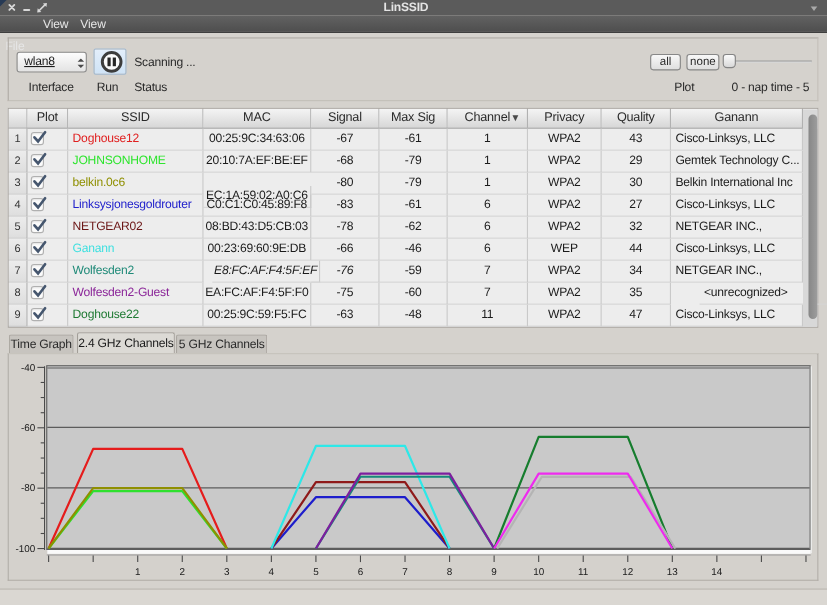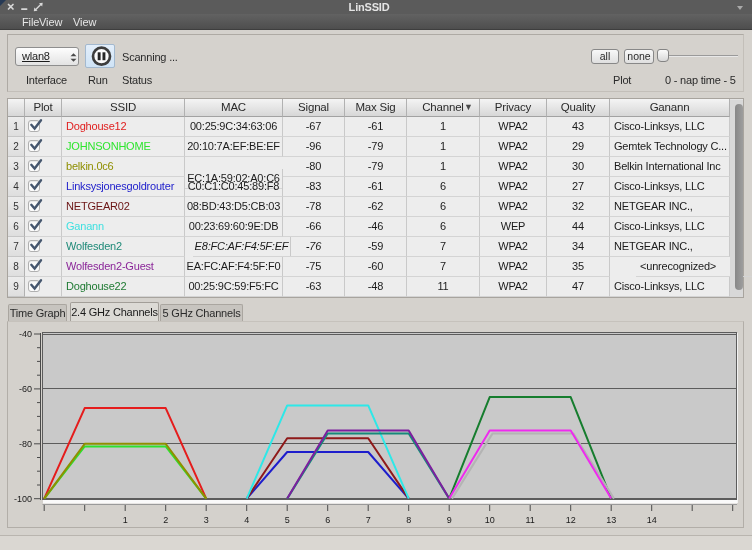--- a/index.html
+++ b/index.html
@@ -46,21 +46,21 @@
   <div class="abs" id="corner"></div>
   <svg class="abs" style="left:7px;top:2px" width="40" height="10" viewBox="0 0 40 10">
     <path d="M1.5 2.5 L6 7 M6 2.5 L1.5 7" stroke="#d8d8d8" stroke-width="1.7" stroke-linecap="round"></path>
     <rect x="14" y="6.2" width="6.5" height="1.8" fill="#d8d8d8" rx="0.9"></rect>
     <path d="M28 8.2 L34.5 1.8" stroke="#d8d8d8" stroke-width="1.5"></path>
     <path d="M26.8 9.3 L27.3 5.6 L30.5 8.8 Z" fill="#d8d8d8"></path>
     <path d="M35.7 0.7 L35.2 4.4 L32 1.2 Z" fill="#d8d8d8"></path>
   </svg>
   <div class="abs" style="left:737px;top:6px;width:0;height:0;border-left:3.5px solid transparent;border-right:3.5px solid transparent;border-top:4.5px solid #a9a9a9;"></div>
   <div class="abs" id="menubar"></div>
-  <div class="abs menuitem" style="left:22px;">File</div>
+  <div class="abs menuitem" style="left:5px;margin-top:20px;">File</div>
   <div class="abs menuitem" style="left:39px;">View</div>
   <div class="abs menuitem" style="left:73px;">View</div>
 
   <div class="abs" id="toolframe"></div>
   <div class="abs" id="combo">wlan8</div>
   <svg class="abs" style="left:70px;top:53px" width="7" height="9" viewBox="0 0 7 9">
     <path d="M0.5 3.2 L3.5 0.2 L6.5 3.2 Z" fill="#4a4a4a"></path>
     <path d="M0.5 5.8 L3.5 8.8 L6.5 5.8 Z" fill="#4a4a4a"></path>
   </svg>
   <div class="abs tlabel" style="left:26px;top:74px;">Interface</div>
@@ -110,21 +110,21 @@
   <div class="cell" style="left:547px;top:117px;width:63px;">43</div>
   <div class="cell left" style="left:610px;top:117px;width:120px;">Cisco-Linksys, LLC</div>
   <div class="rn" style="left:8px;top:137px;">2</div>
   <div class="cell" style="left:25px;top:137px;width:37px;"></div>
   <div class="cb" style="left:28px;top:140px;"></div>
   <svg class="abs" style="left:29px;top:138px" width="14" height="14" viewBox="0 0 14 14">
     <path d="M2.3 6.8 L5.6 10.6 L12 2.2" stroke="#45566e" stroke-width="2.4" fill="none" stroke-linecap="round"></path>
   </svg>
   <div class="cell left" style="left:62px;top:137px;width:123px;color:#2ee52e;">JOHNSONHOME</div>
   <div class="cell" style="left:185px;top:137px;width:98px;">20:10:7A:EF:BE:EF</div>
-  <div class="cell" style="left:283px;top:137px;width:62px;">-96</div>
+  <div class="cell" style="left:283px;top:137px;width:62px;">-68</div>
   <div class="cell" style="left:345px;top:137px;width:62px;">-79</div>
   <div class="cell" style="left:407px;top:137px;width:73px;">1</div>
   <div class="cell" style="left:480px;top:137px;width:67px;">WPA2</div>
   <div class="cell" style="left:547px;top:137px;width:63px;">29</div>
   <div class="cell left" style="left:610px;top:137px;width:120px;">Gemtek Technology C...</div>
   <div class="rn" style="left:8px;top:157px;">3</div>
   <div class="cell" style="left:25px;top:157px;width:37px;"></div>
   <div class="cb" style="left:28px;top:160px;"></div>
   <svg class="abs" style="left:29px;top:158px" width="14" height="14" viewBox="0 0 14 14">
     <path d="M2.3 6.8 L5.6 10.6 L12 2.2" stroke="#45566e" stroke-width="2.4" fill="none" stroke-linecap="round"></path>

